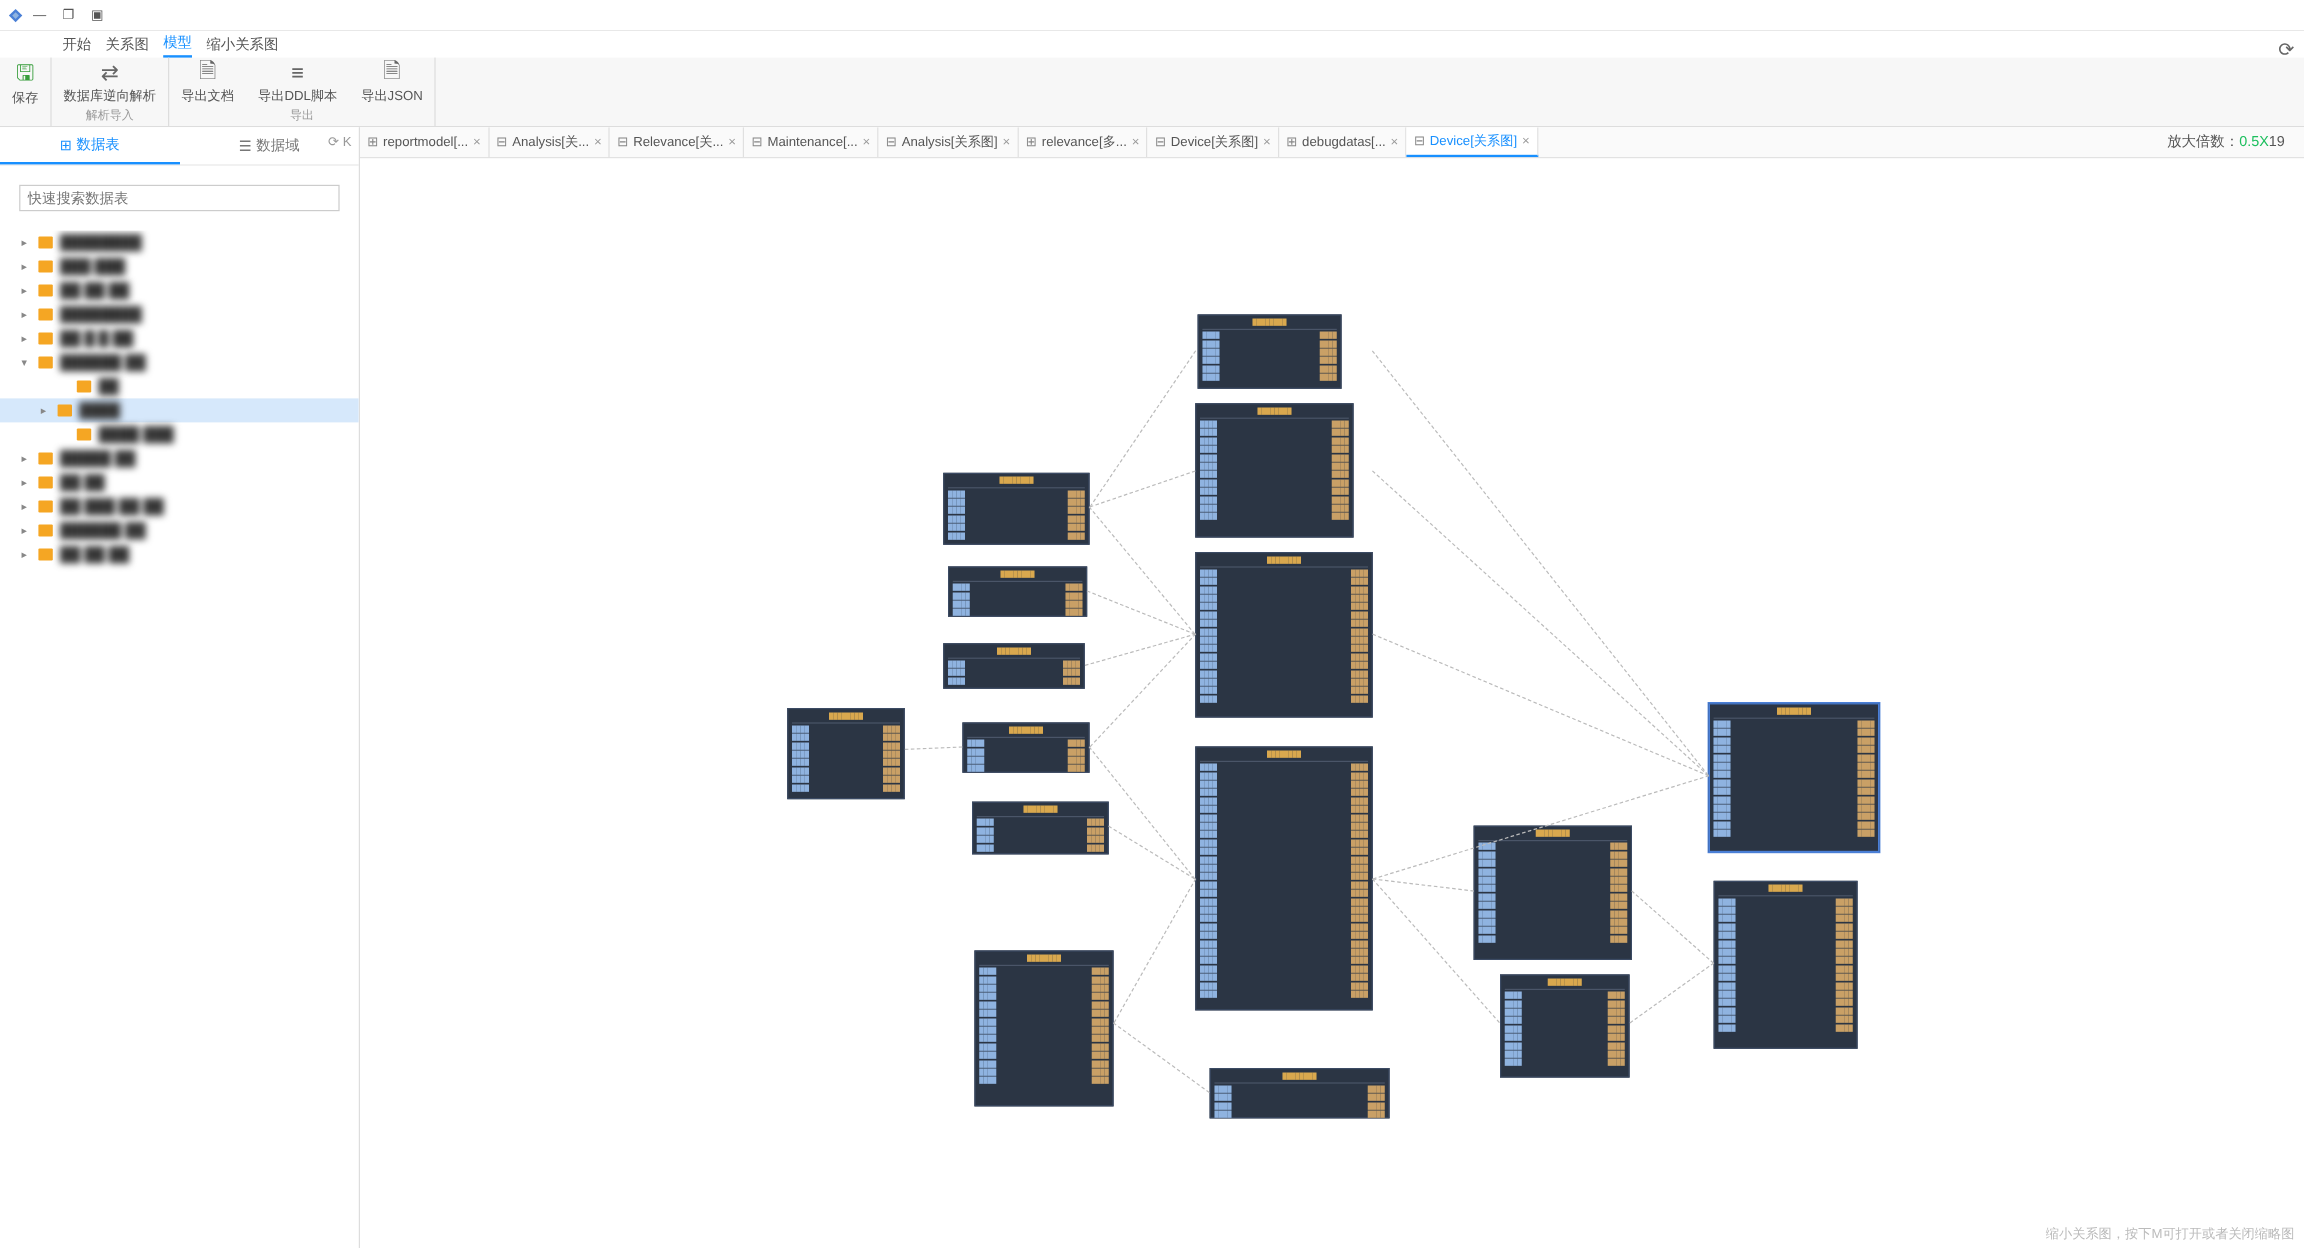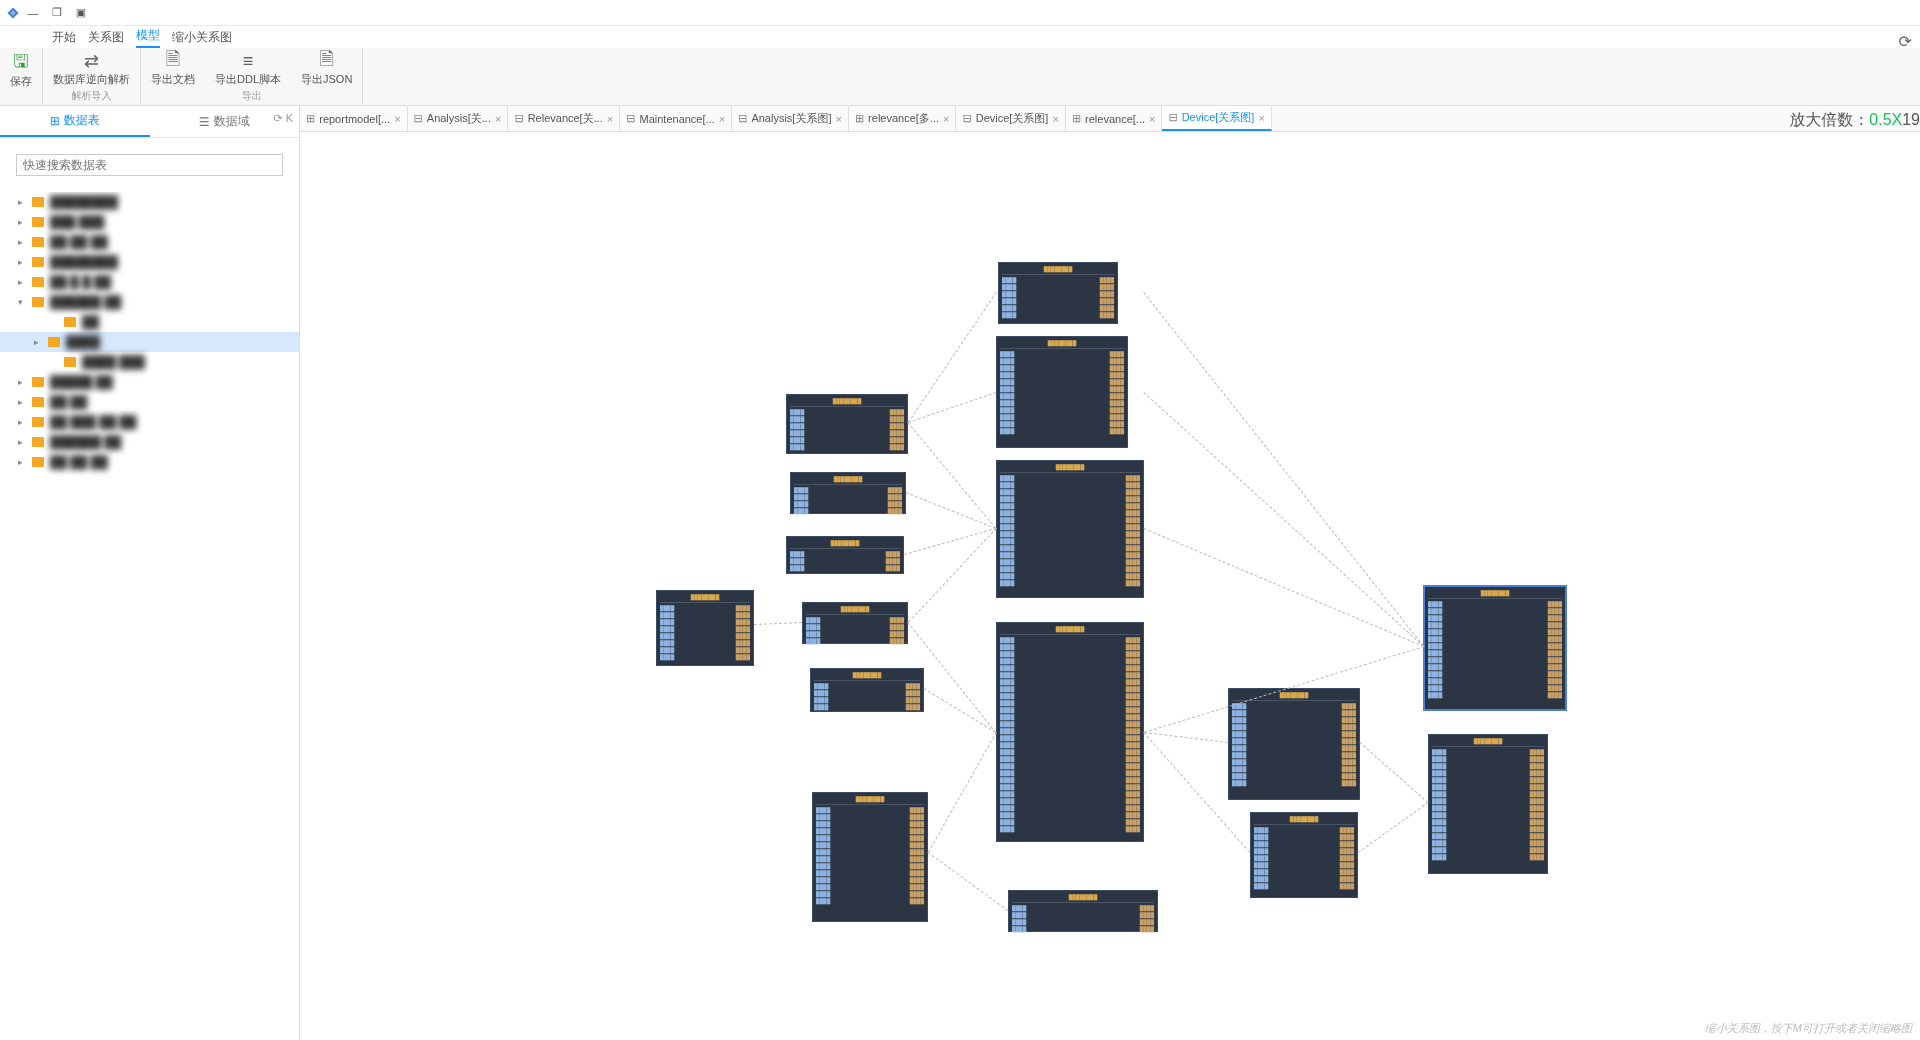--- a/index.html
+++ b/index.html
@@ -36,31 +36,31 @@
 .tree-item .folder { width: 12px; height: 10px; background: #f5a623; border-radius: 1px; }
 .tree-item .lbl { color: #333; filter: blur(3px); }
 .tree-item.indent1 { padding-left: 34px; }
 .tree-item.indent2 { padding-left: 50px; }
 .content { flex: 1; display: flex; flex-direction: column; position: relative; }
 .tabbar { height: 26px; display: flex; align-items: center; border-bottom: 1px solid #ddd; background: #fafafa; overflow: hidden; }
 .tab { display: flex; align-items: center; gap: 4px; padding: 0 6px; height: 100%; font-size: 11px; color: #555; border-right: 1px solid #e0e0e0; cursor: pointer; white-space: nowrap; }
 .tab.active { background: #fff; color: #1890ff; border-bottom: 2px solid #1890ff; }
 .tab .tabico { color: #888; font-size: 11px; }
 .tab .close { color: #999; font-size: 11px; }
-.zoominfo { position: absolute; right: 0; top: 4px; font-size: 16px; color: #555; }
+.zoominfo { position: absolute; right: 16px; top: 4px; font-size: 12px; color: #555; }
 .zoominfo b { color: #1dbf5e; font-weight: normal; }
 .canvas { flex: 1; position: relative; background: #fff; background-image: radial-gradient(#ddd 0.5px, transparent 0.5px); background-size: 16px 16px; overflow: hidden; }
 .entity { position: absolute; background: #2b3544; border: 1px solid #3b4a63; font-size: 5px; color: #b8c5d6; padding: 3px; }
 .entity.sel { border: 1px solid #4a7fd6; box-shadow: 0 0 0 1px #4a7fd6; }
 .entity .ehdr { color: #d9a84e; text-align: center; font-size: 5px; padding-bottom: 2px; border-bottom: 1px solid #4a5568; margin-bottom: 2px; }
 .entity .erow { display: flex; justify-content: space-between; gap: 6px; line-height: 1.4; }
 .entity .erow span:first-child { color: #8fb3e0; }
 .entity .erow span:last-child { color: #c9a066; }
 .conn { position: absolute; border-top: 1px dashed #bbb; transform-origin: 0 0; pointer-events: none; }
-.hint { position: absolute; bottom: 4px; right: 8px; font-size: 11px; color: #bbb; font-style: italic; }
+.hint { position: absolute; bottom: 4px; right: 8px; font-size: 11px; color: #bbb; }
 </style>
 </head>
 <body>
 
 <div class="titlebar">
   <span class="logo">
     <svg viewBox="0 0 20 20">
         <path d="M2 10 L10 2 L18 10 L10 18 Z" fill="#4a7fd6"></path>
         <path d="M6 10 L10 6 L14 10 L10 14 Z" fill="#8fb3e0"></path>
       </svg>
@@ -240,21 +240,21 @@
           <span>relevance[多...</span>
           <span class="close">×</span>
         </div>
         <div class="tab">
           <span class="tabico">⊟</span>
           <span>Device[关系图]</span>
           <span class="close">×</span>
         </div>
         <div class="tab">
           <span class="tabico">⊞</span>
-          <span>relevance[...</span>
+          <span>debugdatas[...</span>
           <span class="close">×</span>
         </div>
         <div class="tab active">
           <span class="tabico">⊟</span>
           <span>Device[关系图]</span>
           <span class="close">×</span>
         </div>
       </div>
     <div class="zoominfo">
       <span>放大倍数：</span><b>0.5X</b><span>19</span>

